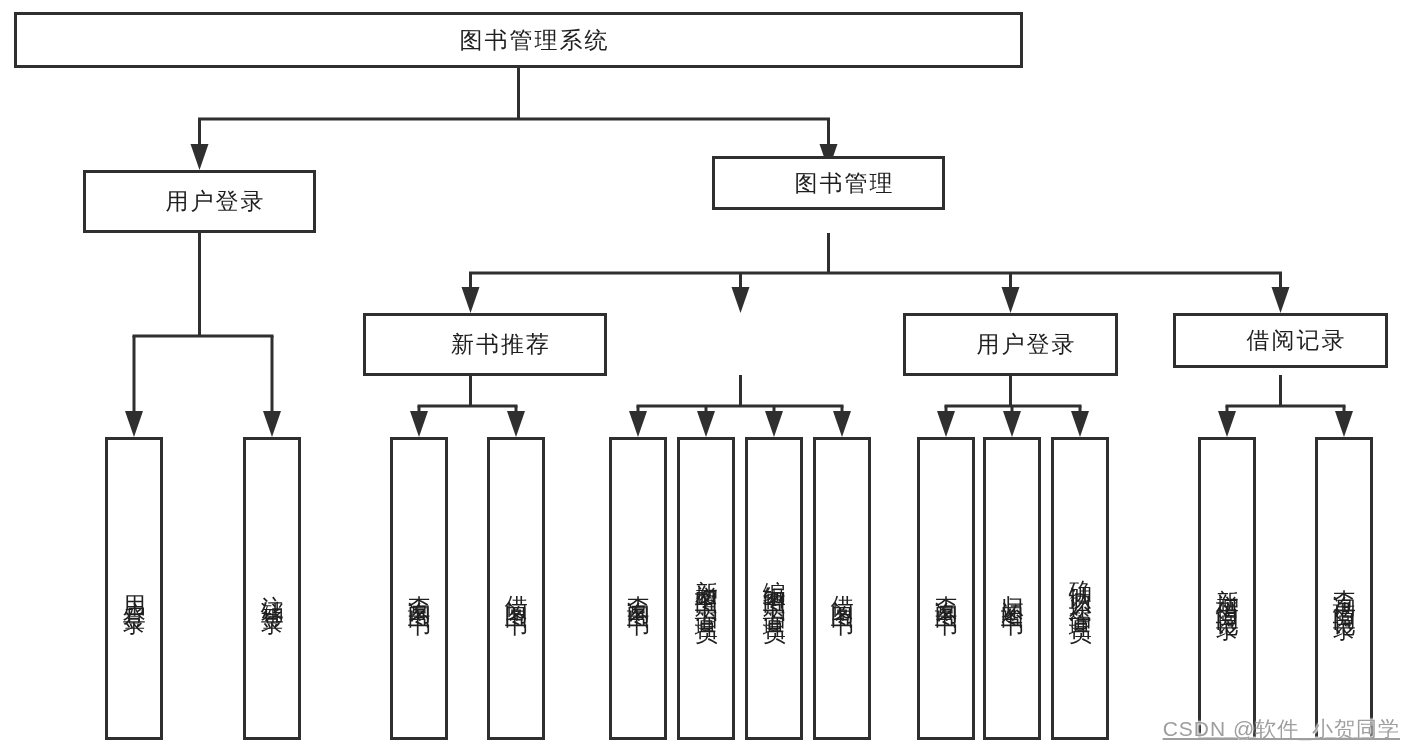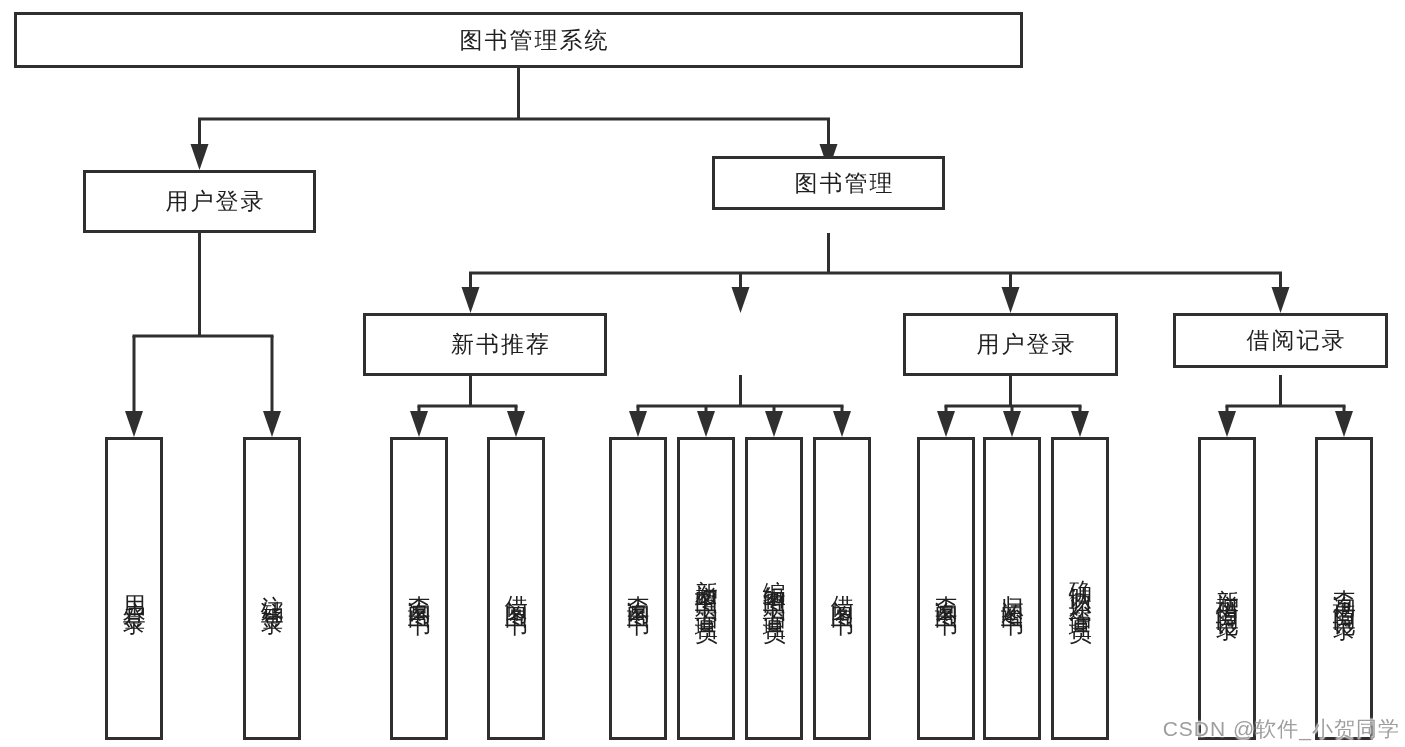--- a/index.html
+++ b/index.html
@@ -40,20 +40,21 @@
   }
   #watermark{
     position:absolute;
     right:5px;
     bottom:4px;
     font-size:21px;
     letter-spacing:1px;
     color:var(--wm);
     text-shadow:0 1px 2px rgba(255,255,255,.95),0 -1px 2px rgba(255,255,255,.95),1px 0 2px rgba(255,255,255,.95);
     white-space:nowrap;
+    text-decoration:underline;
   }
 </style>
 </head>
 <body>
 
 <div id="canvas">
 
   <svg id="connectors" width="1405" height="747" viewBox="0 0 1405 747">
       <line x1="518.5" y1="68" x2="518.5" y2="119" stroke="#2f2f2f" stroke-width="3"></line>
       <line x1="199.5" y1="233" x2="199.5" y2="336" stroke="#2f2f2f" stroke-width="3"></line>

